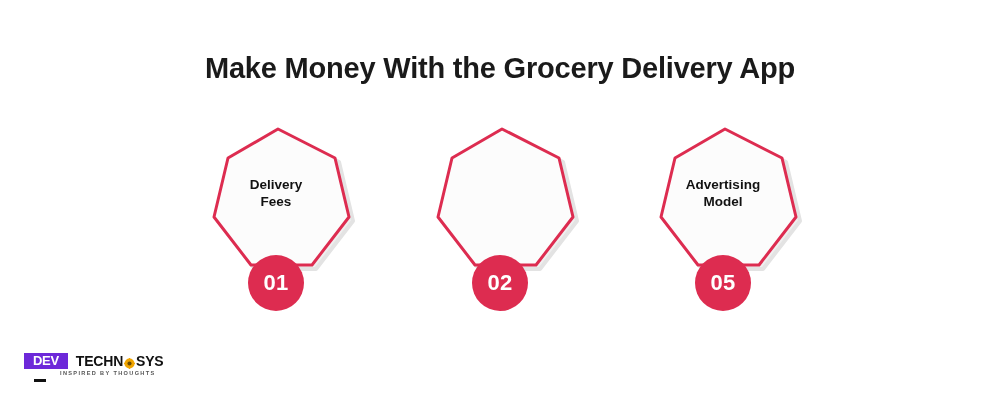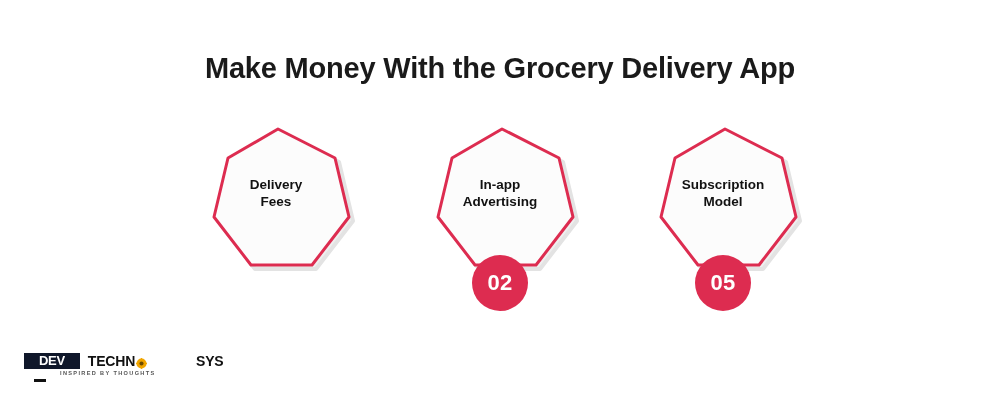--- a/index.html
+++ b/index.html
@@ -112,26 +112,26 @@
     display: flex;
     flex-direction: column;
     align-items: flex-start;
   }
   .logo-row {
     display: flex;
     align-items: center;
     height: 17px;
   }
   .logo-dev {
-    background: #0f172a;
+    background: #6d28d9;
     color: #ffffff;
     font-size: 13px;
     font-weight: bold;
     line-height: 16px;
-    padding: 0 15px;
+    padding: 0 9px;
     letter-spacing: -0.3px;
     height: 16px;
     display: flex;
     align-items: center;
     text-align: center;
   }
   .logo-tech {
     color: #111111;
     font-size: 14px;
     font-weight: bold;
@@ -144,21 +144,20 @@
     height: 11px;
     margin: 0 1px;
     display: inline-block;
   }
   .logo-sys {
     color: #111111;
     font-size: 14px;
     font-weight: bold;
     letter-spacing: -0.2px;
     line-height: 16px;
-    margin-left: 48px;
   }
   .logo-tagline {
     margin-left: 36px;
     margin-top: 1px;
     font-size: 5.6px;
     font-weight: bold;
     letter-spacing: 1.35px;
     color: #555555;
     white-space: nowrap;
   }
@@ -182,42 +181,41 @@
 
     <div class="step step-1">
       <div class="hept-wrap">
         <svg class="hept-svg" viewBox="0 0 172 172">
           <polygon points="90,11 147,40 161,99 124,147 63,147 26,99 40,40" fill="#EFEFEF" stroke="#E3E3E3" stroke-width="4" stroke-linejoin="round"></polygon>
           <polygon points="86,7 143,36 157,95 120,143 59,143 22,95 36,36" fill="#FCFCFC" stroke="#DD2C50" stroke-width="3" stroke-linejoin="round"></polygon>
         </svg>
       </div>
       <div class="step-label">Delivery
 Fees</div>
+      <div class="badge">01</div>
     </div>
 
     <div class="step step-2">
       <div class="hept-wrap">
         <svg class="hept-svg" viewBox="0 0 172 172">
           <polygon points="90,11 147,40 161,99 124,147 63,147 26,99 40,40" fill="#EFEFEF" stroke="#E3E3E3" stroke-width="4" stroke-linejoin="round"></polygon>
           <polygon points="86,7 143,36 157,95 120,143 59,143 22,95 36,36" fill="#FCFCFC" stroke="#DD2C50" stroke-width="3" stroke-linejoin="round"></polygon>
         </svg>
       </div>
-      <div class="step-label">In-app
-Advertising</div>
       <div class="badge">02</div>
     </div>
 
     <div class="step step-3">
       <div class="hept-wrap">
         <svg class="hept-svg" viewBox="0 0 172 172">
           <polygon points="90,11 147,40 161,99 124,147 63,147 26,99 40,40" fill="#EFEFEF" stroke="#E3E3E3" stroke-width="4" stroke-linejoin="round"></polygon>
           <polygon points="86,7 143,36 157,95 120,143 59,143 22,95 36,36" fill="#FCFCFC" stroke="#DD2C50" stroke-width="3" stroke-linejoin="round"></polygon>
         </svg>
       </div>
-      <div class="step-label">Subscription
+      <div class="step-label">Advertising
 Model</div>
       <div class="badge">05</div>
     </div>
 
   </div>
 
   <div class="logo">
     <div class="logo-row">
       <span class="logo-dev">DEV</span>
       <span class="logo-tech">TECHN</span>

